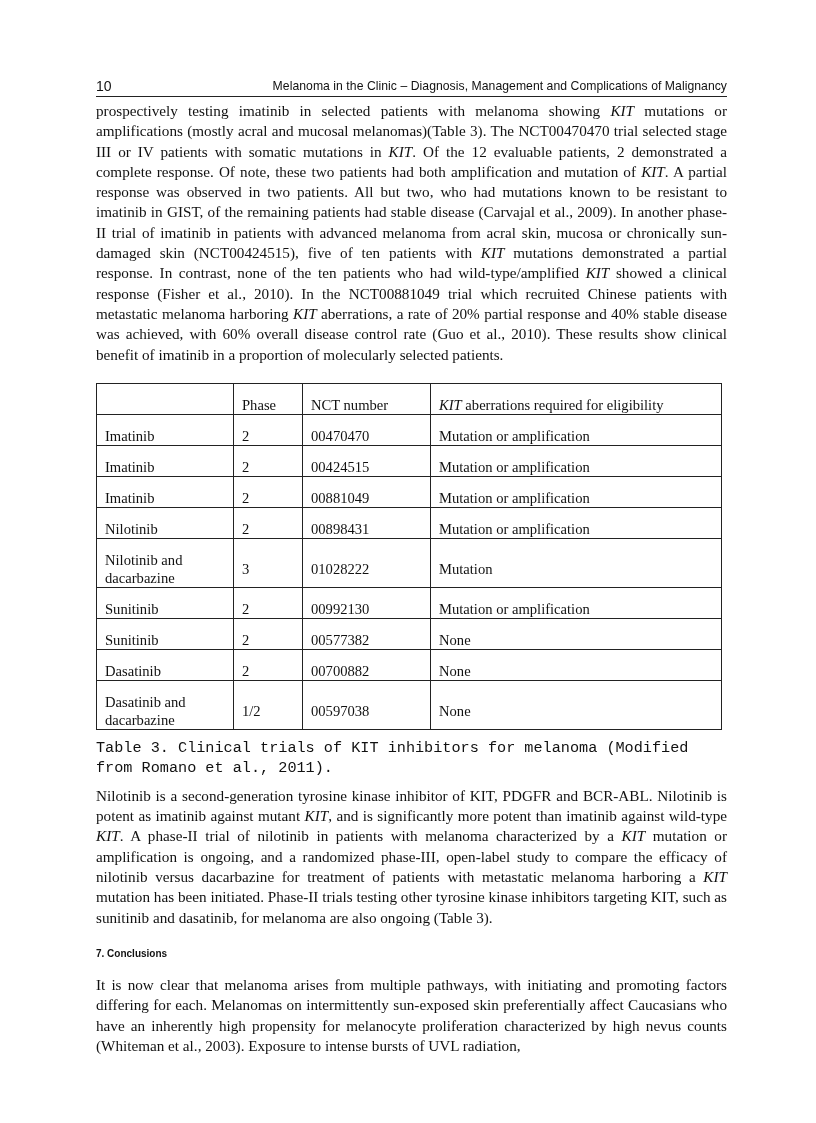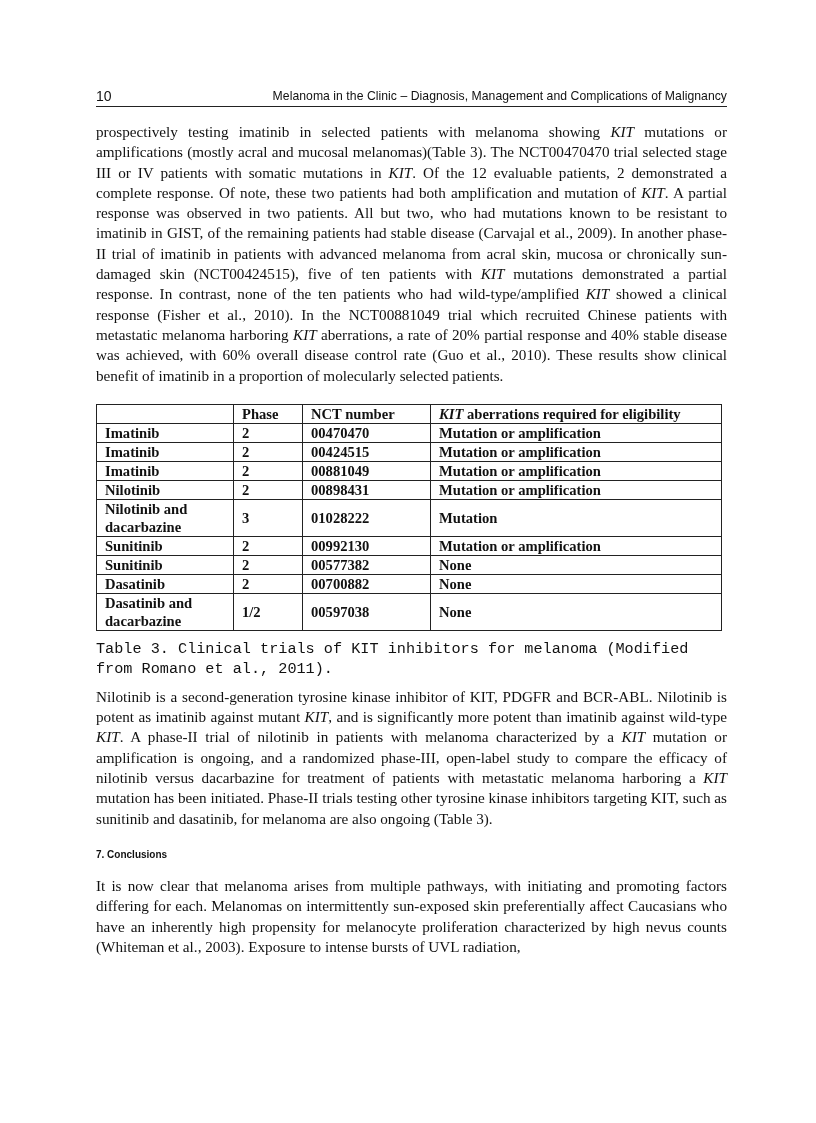--- a/index.html
+++ b/index.html
@@ -23,57 +23,56 @@
   .running-header {
     display: flex;
     justify-content: space-between;
     align-items: flex-end;
     font-family: "Liberation Sans", sans-serif;
     font-size: 12.2px;
     line-height: 16px;
     padding-bottom: 2px;
     border-bottom: 1px solid #222;
     height: 16px;
-    margin-top: 10px;
   }
   .running-header .page-number {
     font-size: 14px;
     padding-left: 0;
   }
   .running-header .book-title {
     letter-spacing: 0.05px;
   }
   .body-text {
     font-family: "Liberation Serif", serif;
     font-size: 15.2px;
     line-height: 20.3px;
     text-align: justify;
     margin: 0;
   }
   .p1 {
-    margin-top: 15px;
+    margin-top: 4px;
   }
   .p1 i, .p2 i, table i {
     font-style: italic;
   }
   table.trials {
     margin-top: 18px;
     width: 625px;
     border-collapse: collapse;
     font-family: "Liberation Serif", serif;
     font-size: 14.6px;
     line-height: 18px;
     table-layout: fixed;
   }
   table.trials th, table.trials td {
     border: 1.3px solid #222;
-    padding: 0 0 0 8px;
+    padding: 12px 0 0 8px;
     text-align: left;
     vertical-align: middle;
-    font-weight: bold;
+    font-weight: normal;
     height: 18px;
   }
   table.trials td.double {
     height: 36px;
   }
   col.c1 { width: 137px; }
   col.c2 { width: 69px; }
   col.c3 { width: 128px; }
   col.c4 { width: 291px; }
   .caption {

